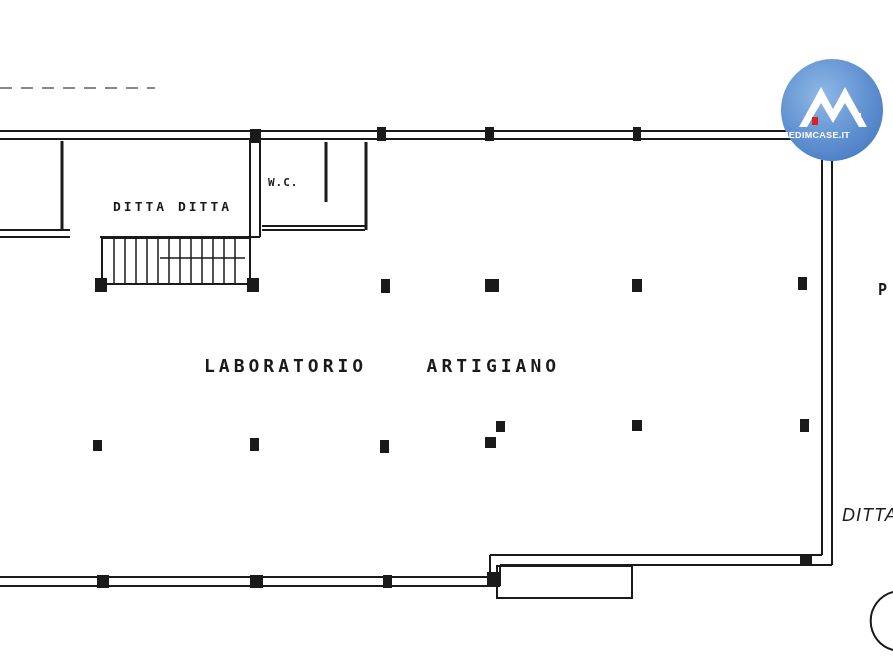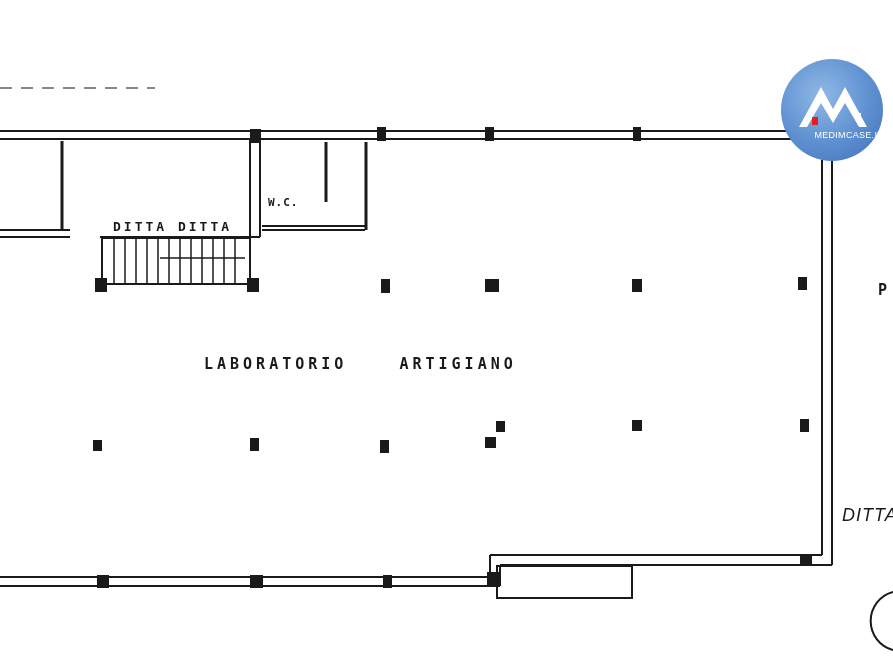--- a/index.html
+++ b/index.html
@@ -1,24 +1,24 @@
 <!DOCTYPE html>
 <html><head>
 <meta charset="utf-8">
 <style>
   html, body { margin: 0; padding: 0; background: #ffffff; }
   body { width: 893px; height: 670px; position: relative; overflow: hidden; font-family: "DejaVu Sans", sans-serif; }
   #plan { position: absolute; left: 0; top: 0; width: 893px; height: 670px; }
   .lbl { position: absolute; color: #1a1a1a; font-family: "DejaVu Sans Mono", monospace; font-weight: bold; letter-spacing: 3px; white-space: nowrap; }
-  .lbl-small { font-size: 13px; margin-top: 20px; }
-  .lbl-room { font-size: 15px; letter-spacing: 4px; }
+  .lbl-small { font-size: 13px; }
+  .lbl-room { font-size: 18px; letter-spacing: 4px; }
   .lbl-it { font-family: "Liberation Sans", sans-serif; font-style: italic; font-weight: normal; letter-spacing: 1px; font-size: 18px; }
   #logo { position: absolute; left: 781px; top: 59px; width: 102px; height: 102px; border-radius: 50%;
           background: radial-gradient(circle at 40% 35%, #8fb8e6 0%, #5d8fd0 55%, #3d6fb8 100%); }
-  #logo-text { position: absolute; left: 0; width: 102px; top: 71px; text-align: right; color: #ffffff; font-size: 9px; font-family: "Liberation Sans", sans-serif; font-weight: normal; letter-spacing: 0.3px; }
+  #logo-text { position: absolute; left: 0; width: 102px; top: 71px; text-align: left; color: #ffffff; font-size: 9px; font-family: "Liberation Sans", sans-serif; font-weight: bold; letter-spacing: 0.3px; }
 </style>
 </head>
 <body>
 
 <svg id="plan" viewBox="0 0 893 670" xmlns="http://www.w3.org/2000/svg">
   <g stroke="#1a1a1a" fill="none" stroke-width="2">
 
     <line x1="0" y1="88" x2="155" y2="88" stroke="#888" stroke-dasharray="12,9" stroke-width="2"></line>
 
     <line x1="0" y1="131" x2="800" y2="131"></line>

